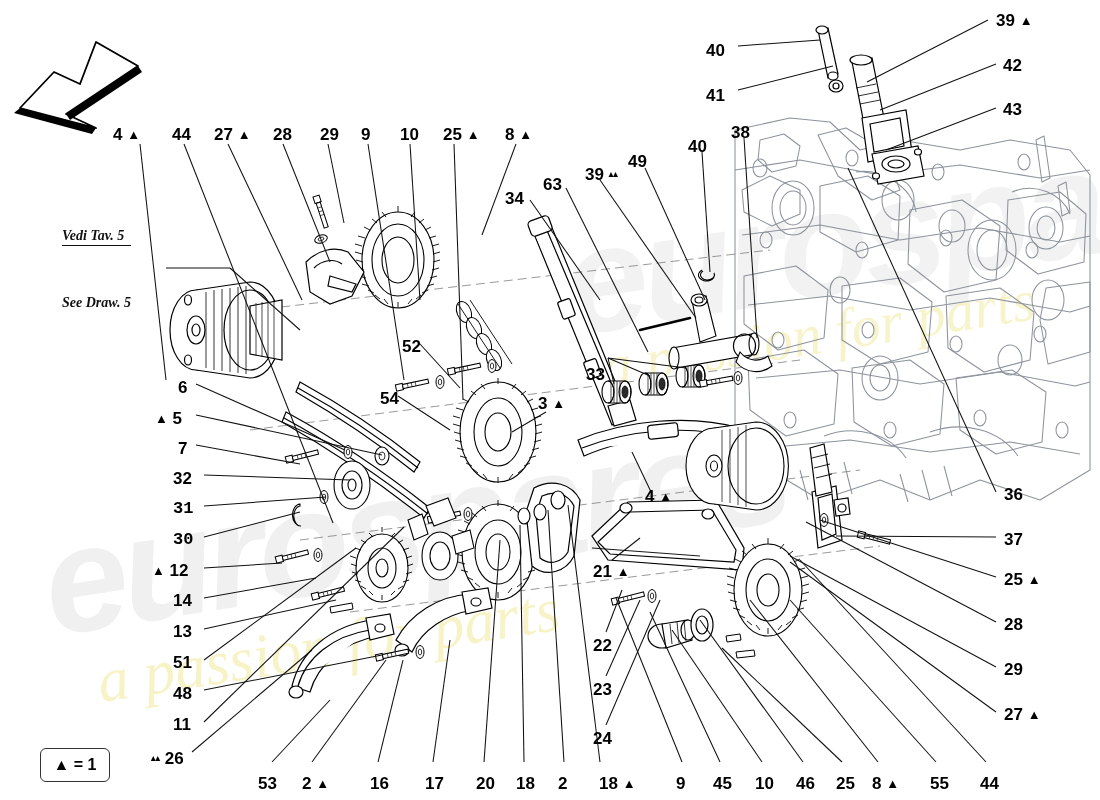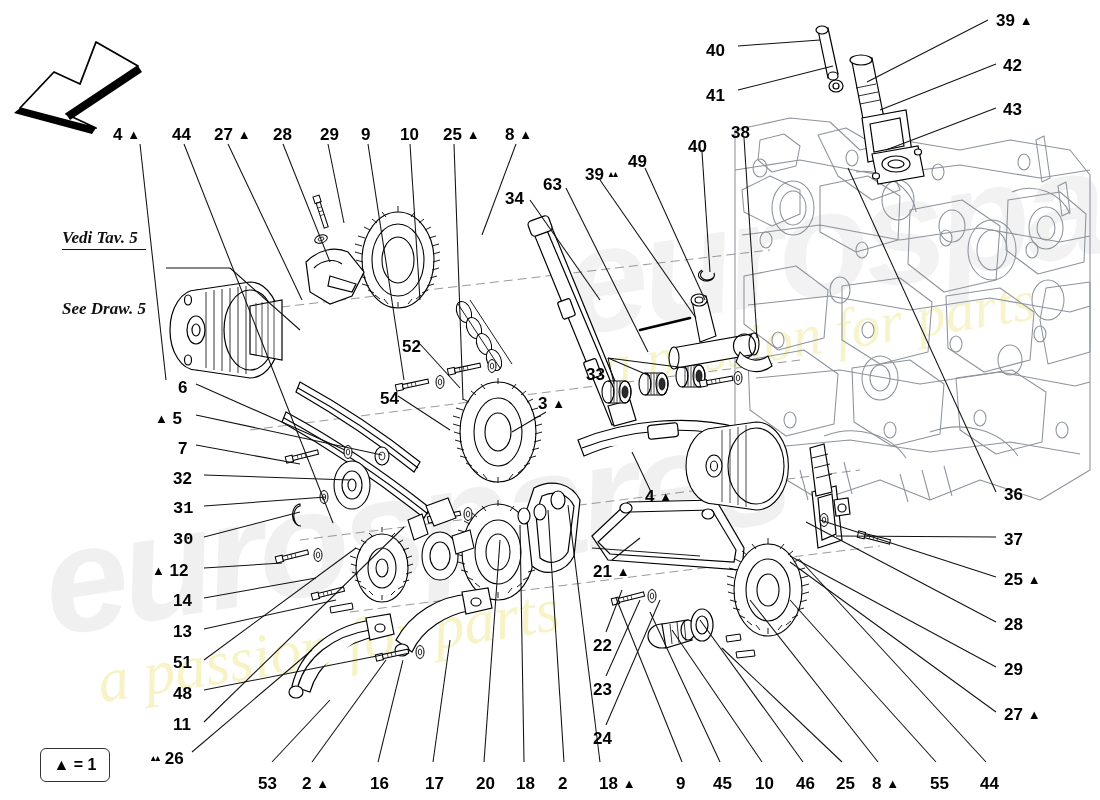--- a/index.html
+++ b/index.html
@@ -2,21 +2,21 @@
 <html><head>
 <meta charset="utf-8">
 <style>
   html,body{margin:0;padding:0;background:#ffffff;}
   body{width:1100px;height:800px;overflow:hidden;font-family:"Liberation Sans",sans-serif;}
   #stage{position:relative;width:1100px;height:800px;background:#fff;}
   svg.layer{position:absolute;left:0;top:0;width:1100px;height:800px;}
   .lbl{position:absolute;font-family:"Liberation Sans",sans-serif;font-weight:bold;font-size:17px;color:#000;white-space:nowrap;line-height:1;}
   .lbl .tri{display:inline-block;font-size:13px;vertical-align:1px;}
   .lbl .tri.small{font-size:9px;vertical-align:3px;}
-  .seealso{position:absolute;font-family:"Liberation Serif",serif;font-style:italic;font-weight:bold;font-size:17px;color:#111;line-height:1.15;white-space:nowrap;}
+  .seealso{position:absolute;font-family:"Liberation Serif",serif;font-style:italic;font-weight:bold;font-size:14px;color:#111;line-height:1.15;white-space:nowrap;}
   .seealso .l1{border-bottom:1.6px solid #111;padding-bottom:1px;display:block;}
   .seealso .l2{display:block;padding-top:1px;margin-top:48px;}
   .legendbox{position:absolute;border:1.6px solid #333;border-radius:6px;background:#fff;
      font-weight:bold;font-size:16px;display:flex;align-items:center;justify-content:center;gap:4px;}
   .wm{position:absolute;pointer-events:none;}
   .wm-grey{font-family:"Liberation Sans",sans-serif;font-weight:bold;font-style:italic;color:#f0f0f0;}
   .wm-yell{font-family:"Liberation Serif",serif;font-style:italic;color:#f7f3c6;}
 </style>
 </head>
 <body>

